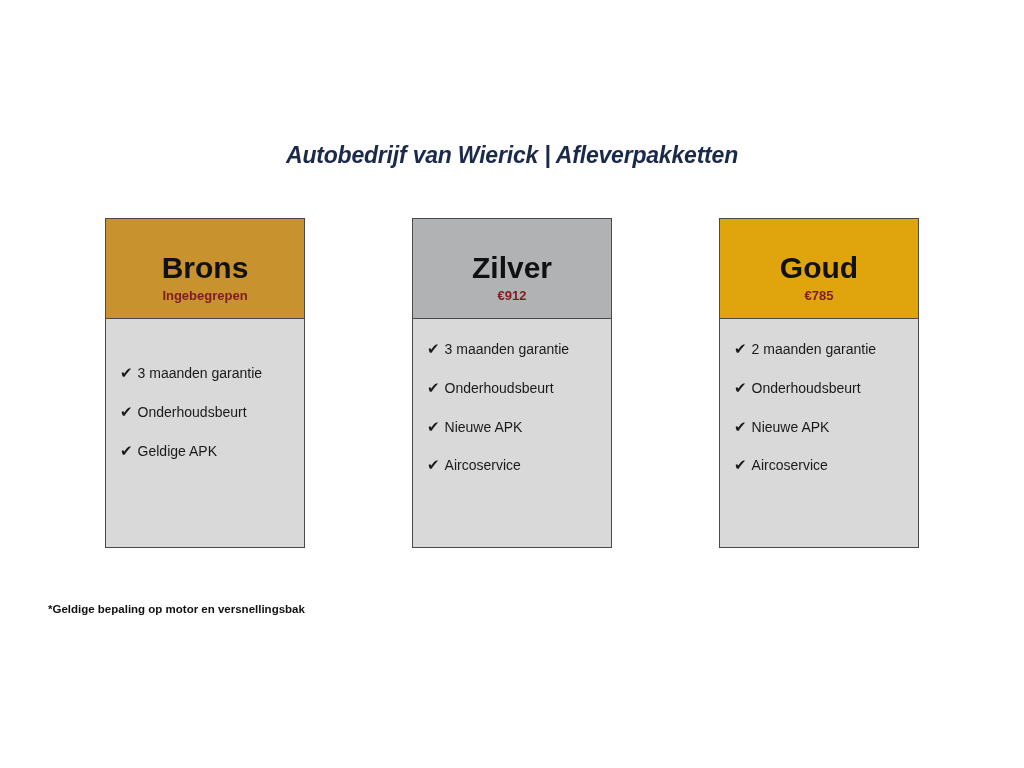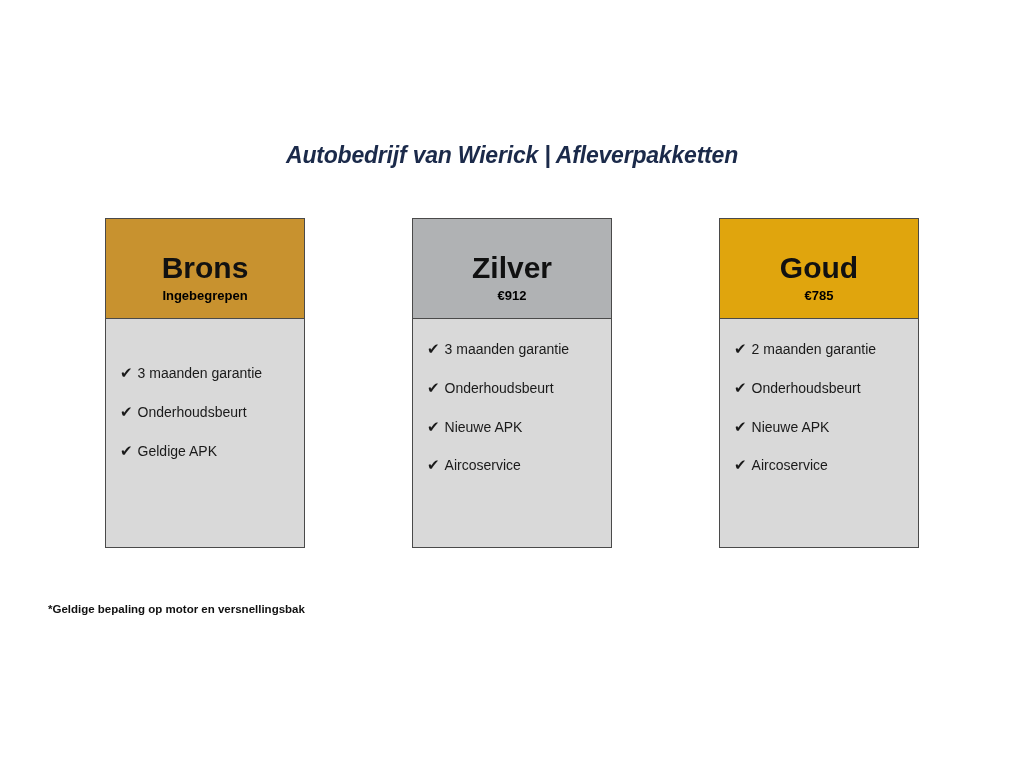--- a/index.html
+++ b/index.html
@@ -66,21 +66,21 @@
 
   .card-name {
     font-size: 30px;
     font-weight: bold;
     color: #111111;
     line-height: 1.05;
   }
   .card-price {
     font-size: 13px;
     font-weight: bold;
-    color: #000000;
+    color: #7f1d1d;
     margin-top: 4px;
   }
   .features {
     padding: 0 14px;
     margin: 0;
     list-style: none;
   }
   .features.pad-low { padding-top: 46px; }
   .features.pad-high { padding-top: 22px; }
 

